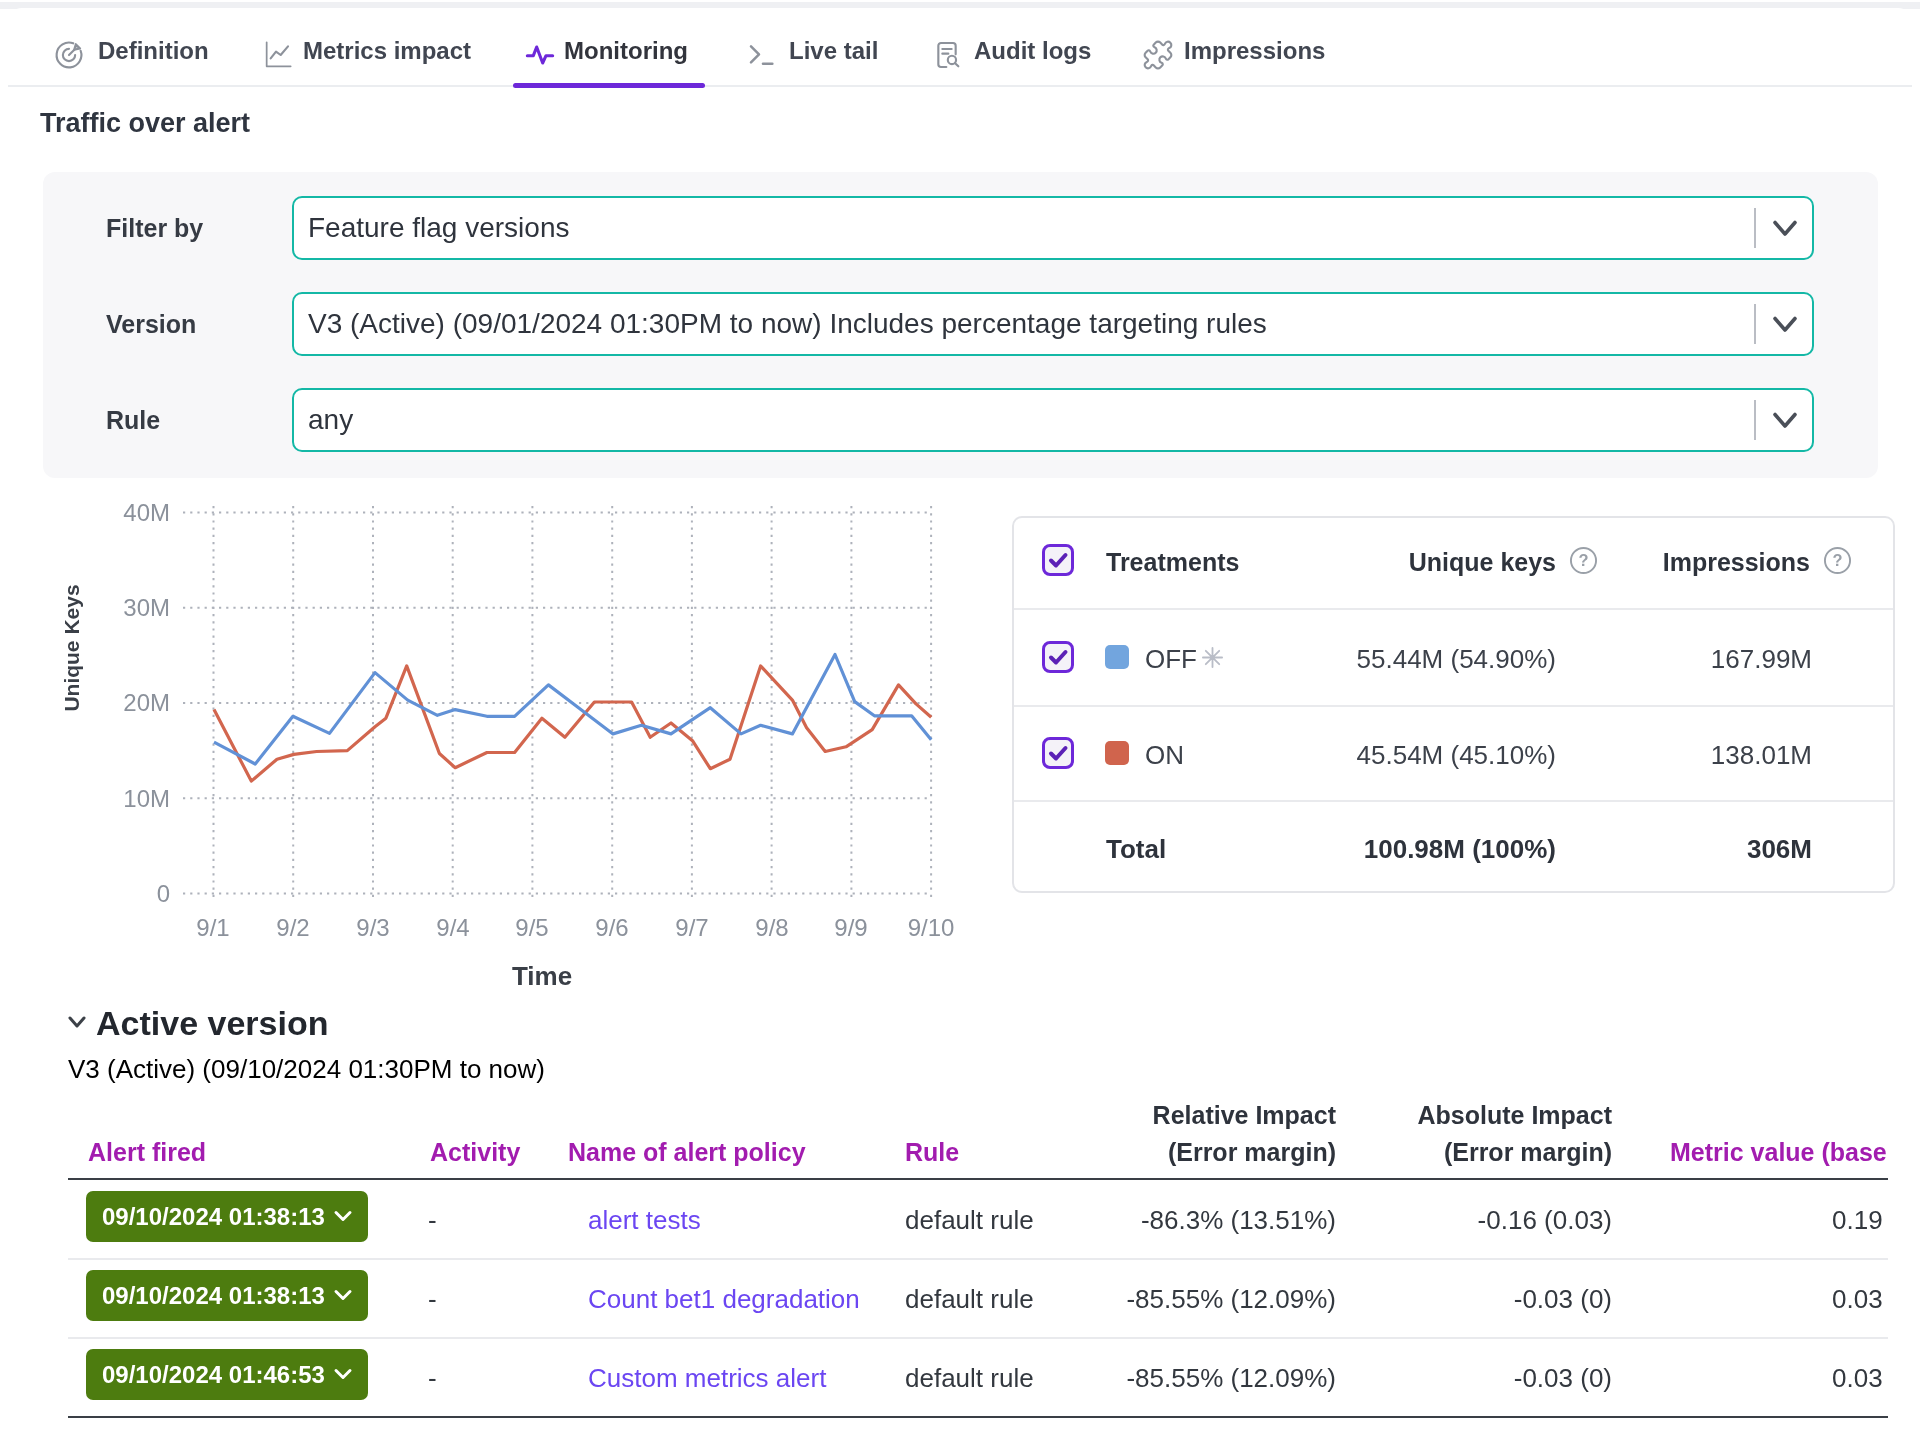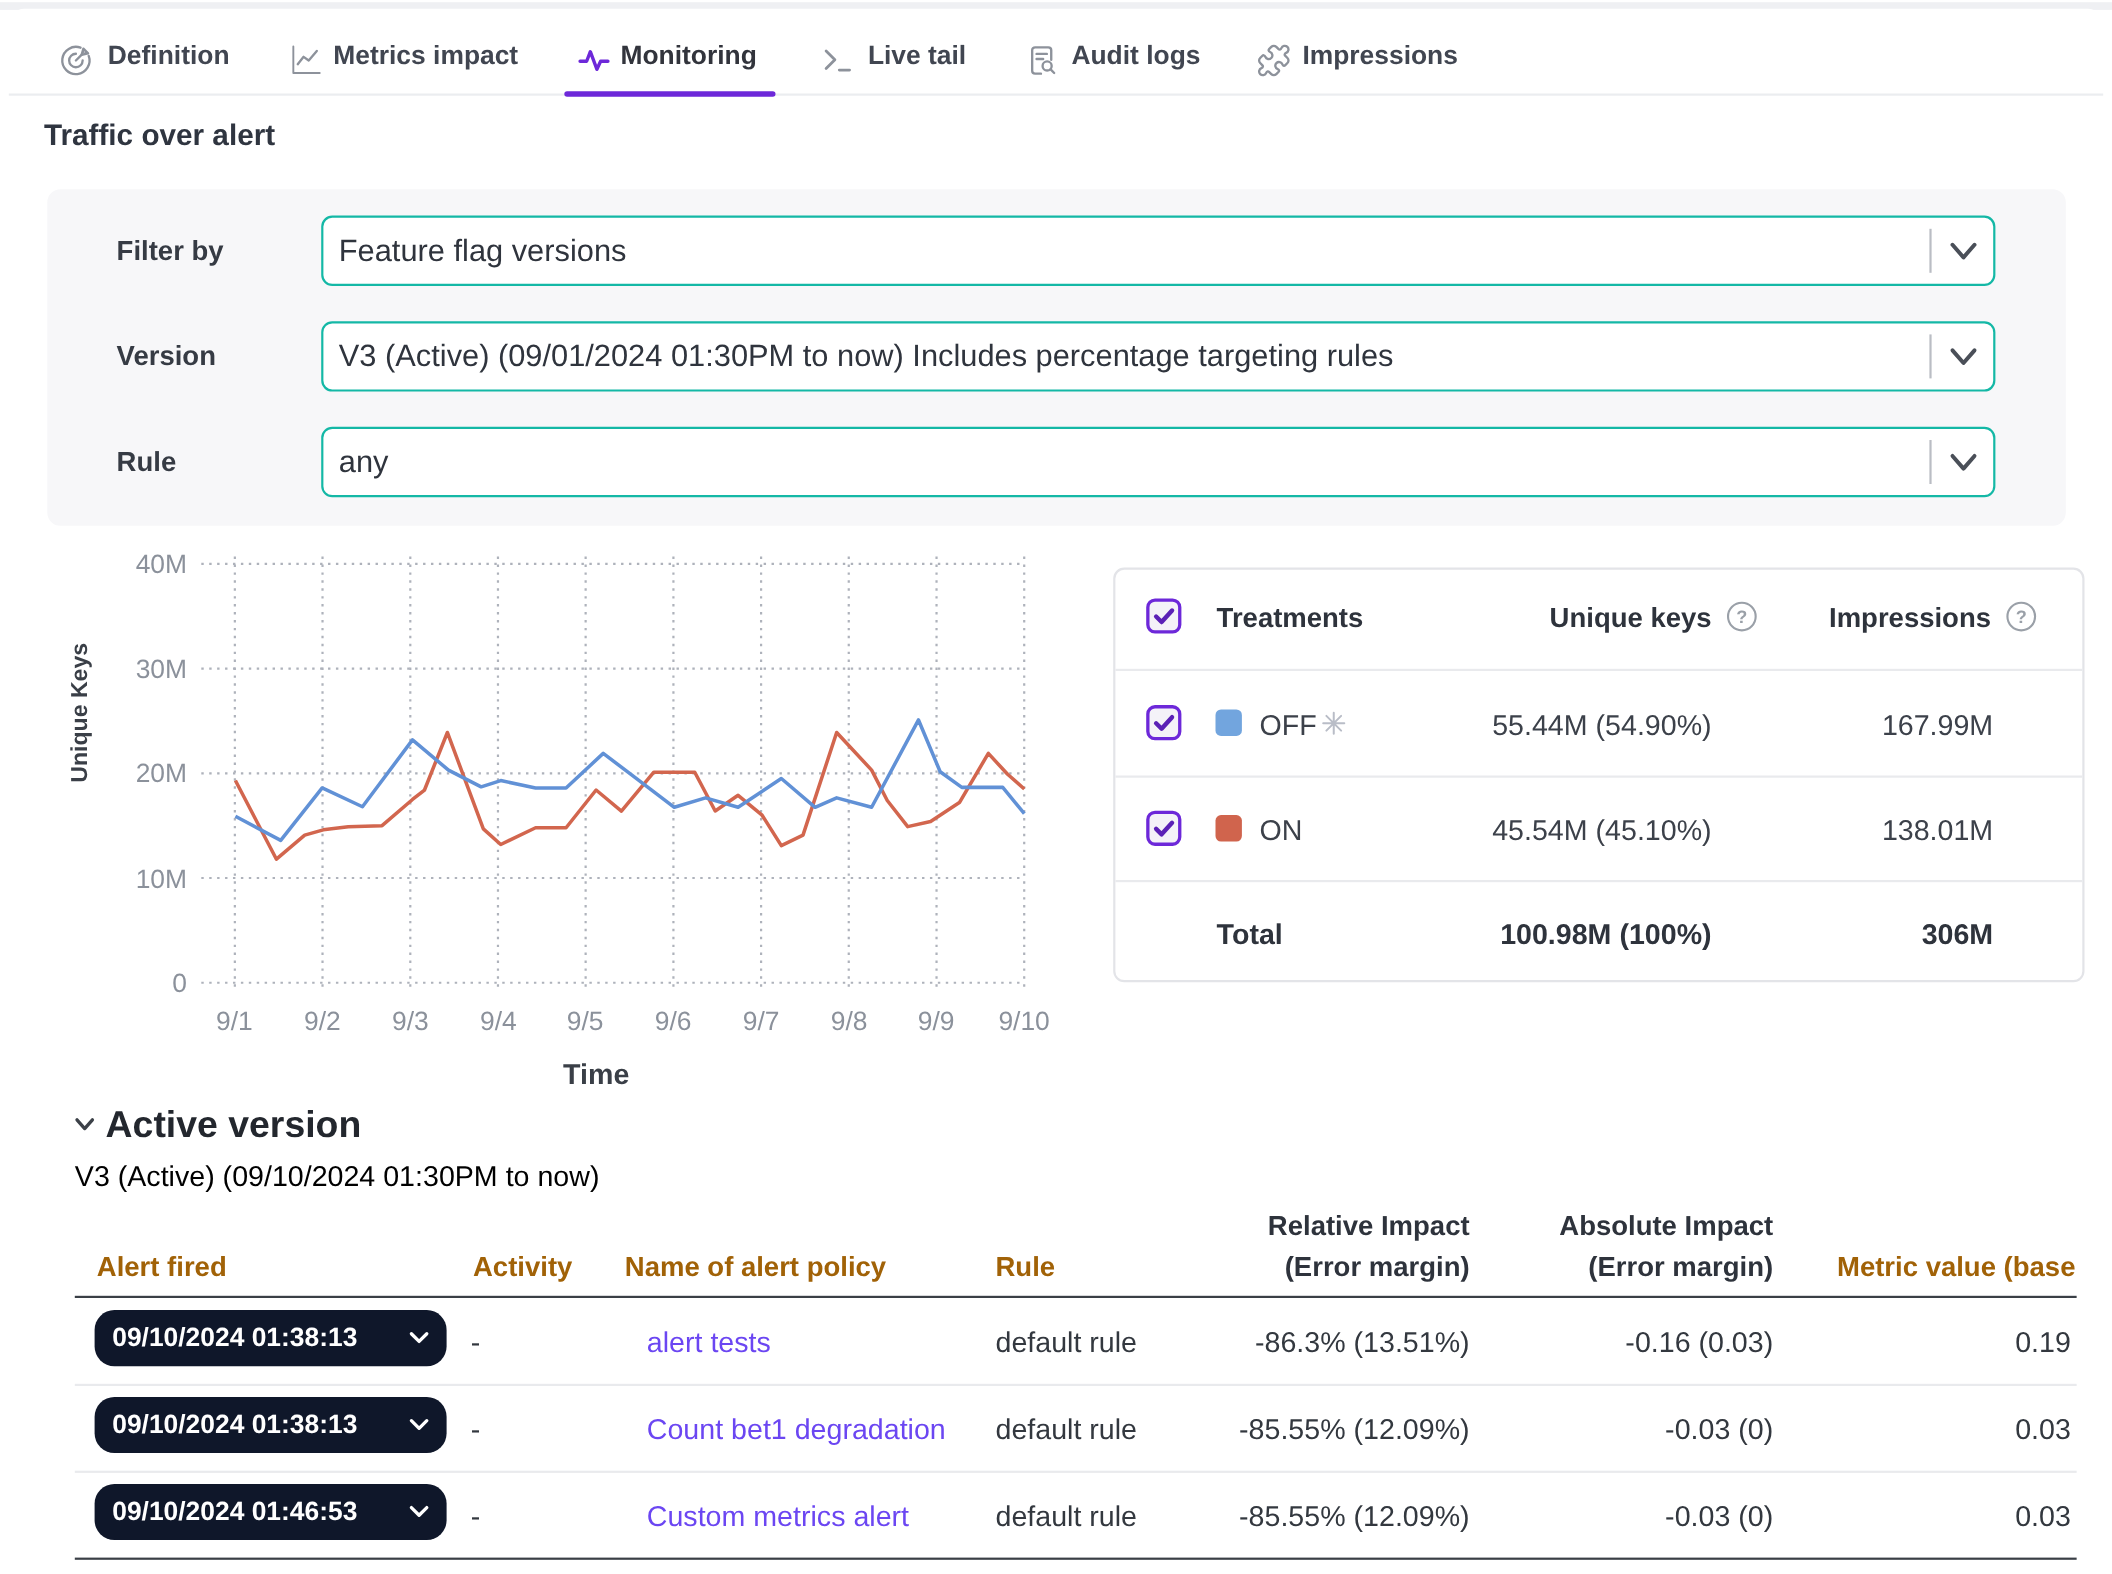--- a/index.html
+++ b/index.html
@@ -22,26 +22,26 @@
   .tcard { position:absolute; left:1012px; top:516px; width:883px; height:377px; background:#fff; border:2px solid #e3e4e8; border-radius:10px; }
   .cb { position:absolute; width:32px; height:32px; border:3px solid #6d28d9; border-radius:8px; background:#f4f2f8; }
   .sw { position:absolute; width:24px; height:24px; border-radius:5px; }
   .tct { position:absolute; font-size:26px; color:#3c414a; white-space:nowrap; }
   .tctr { position:absolute; font-size:26px; color:#3c414a; white-space:nowrap; text-align:right; width:300px; }
   .thd { font-size:25px; font-weight:700; color:#2e333c; }
   .b { font-weight:700; color:#2e333c; }
   
   .h-active { position:absolute; left:96px; top:1006px; font-size:34px; line-height:34px; font-weight:700; color:#23272e; }
   .sub-active { position:absolute; left:68px; top:1054px; font-size:26px; color:#000000; }
-  .th { position:absolute; font-size:25px; font-weight:700; color:#a16207; white-space:nowrap; }
+  .th { position:absolute; font-size:25px; font-weight:700; color:#a21caf; white-space:nowrap; }
   .thr { position:absolute; font-size:25px; font-weight:700; color:#2e333c; white-space:nowrap; text-align:right; width:300px; }
   .td { position:absolute; font-size:26px; color:#33383f; white-space:nowrap; line-height:26px; }
   .tdr { position:absolute; font-size:26px; color:#33383f; white-space:nowrap; text-align:right; width:300px; line-height:26px; }
   .link { color:#6b46f2; }
-  .alert-btn { position:absolute; left:86px; width:320px; height:51px; background:#0f172a; border-radius:18px; color:#ffffff; font-size:24px; font-weight:700; display:flex; align-items:center; justify-content:space-between; padding:0 15px 0 16px; white-space:nowrap; }
+  .alert-btn { position:absolute; left:86px; width:282px; height:51px; background:#4d7c0f; border-radius:7px; color:#ffffff; font-size:24px; font-weight:700; display:flex; align-items:center; justify-content:space-between; padding:0 15px 0 16px; white-space:nowrap; }
 </style>
 </head>
 <body>
 <div style="position:absolute; left:0; top:2px; width:1920px; height:7px; background:#eff0f3;"></div>
 <div class="card"></div>
 
 <div class="tabbar"></div>
 <div class="underline"></div>
 
 <svg class="abs" style="left:53px; top:39px;" width="32" height="32" viewBox="0 0 24 24" fill="none" stroke="#8d929b" stroke-width="1.6" stroke-linecap="round" stroke-linejoin="round">

